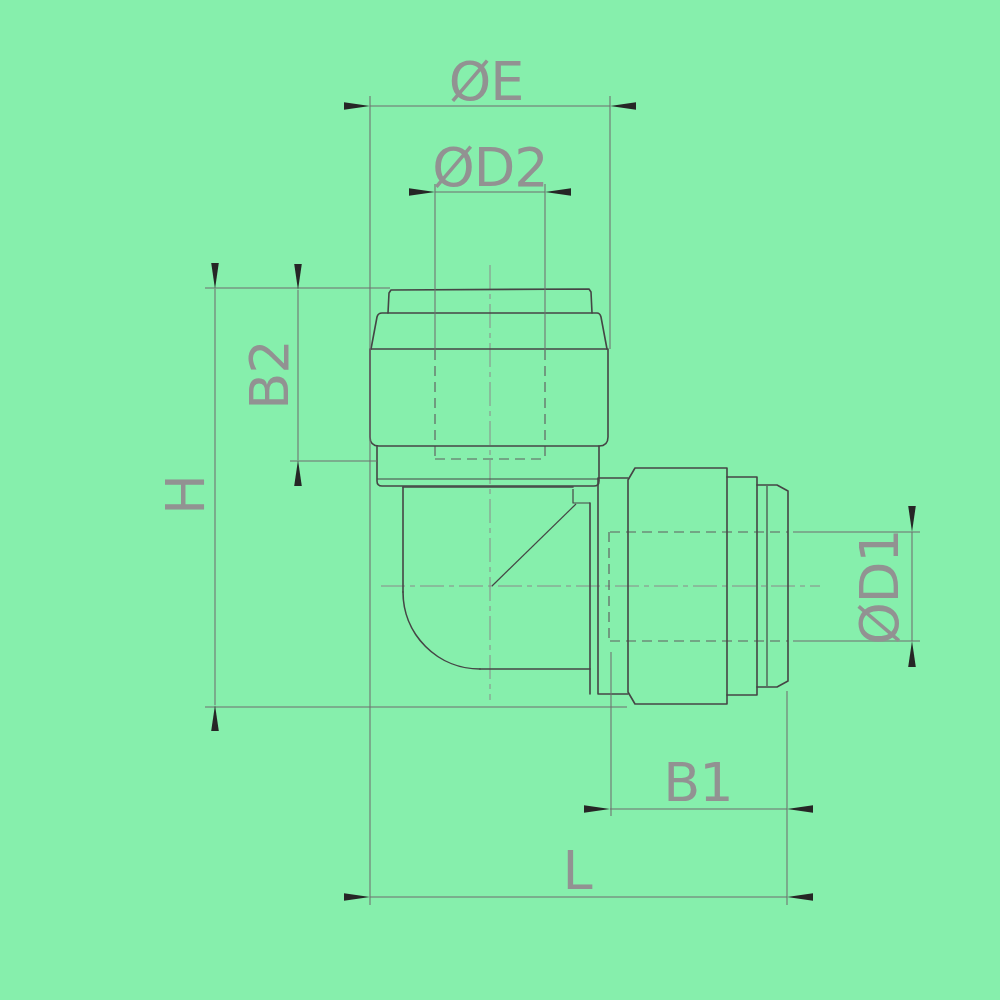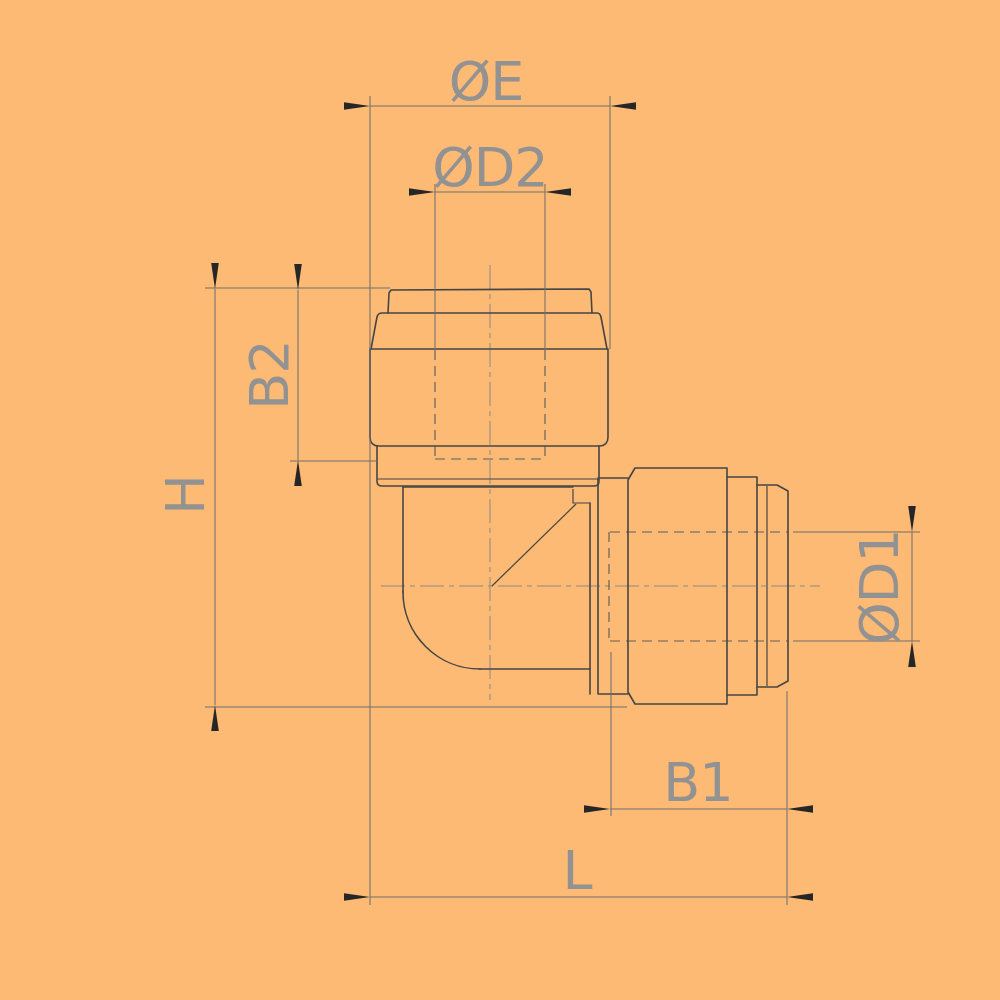--- a/index.html
+++ b/index.html
@@ -1,16 +1,16 @@
 <!DOCTYPE html>
 <html style="--outline: #454545; --dimension-line: #6f6f6f; --hidden-line: #5f5f5f; --center-line: #8a8a8a; --label-text: #929292; --arrowhead: #262626;"><head>
 <meta charset="utf-8">
 <style>
   html,body{margin:0;padding:0;background:#fff;}
-  .stage{width:1000px;height:1000px;background:#fdba74;position:relative;overflow:hidden;}
+  .stage{width:1000px;height:1000px;background:#86efac;position:relative;overflow:hidden;}
   svg{display:block;}
   .outline{stroke:var(--outline,#454545);stroke-width:1.6;fill:none;stroke-linejoin:round;stroke-linecap:round;}
   .outline-thin{stroke:var(--outline,#454545);stroke-width:1.2;fill:none;stroke-linejoin:round;}
   .ext{stroke:var(--dimension-line,#6f6f6f);stroke-width:1.05;fill:none;}
   .dimline{stroke:var(--dimension-line,#6f6f6f);stroke-width:1.05;fill:none;}
   .hiddenline{stroke:var(--hidden-line,#5f5f5f);stroke-width:1.15;fill:none;stroke-dasharray:10 6;}
   .centerline{stroke:var(--center-line,#8a8a8a);stroke-width:1;fill:none;stroke-dasharray:24 5 5 5;}
   .lbl{fill:var(--label-text,#919191);font-family:"DejaVu Sans","Liberation Sans",sans-serif;font-size:54px;font-weight:400;letter-spacing:-1px;}
   .arrow-fill{fill:var(--arrowhead,#2b2b2b);}
 </style>

